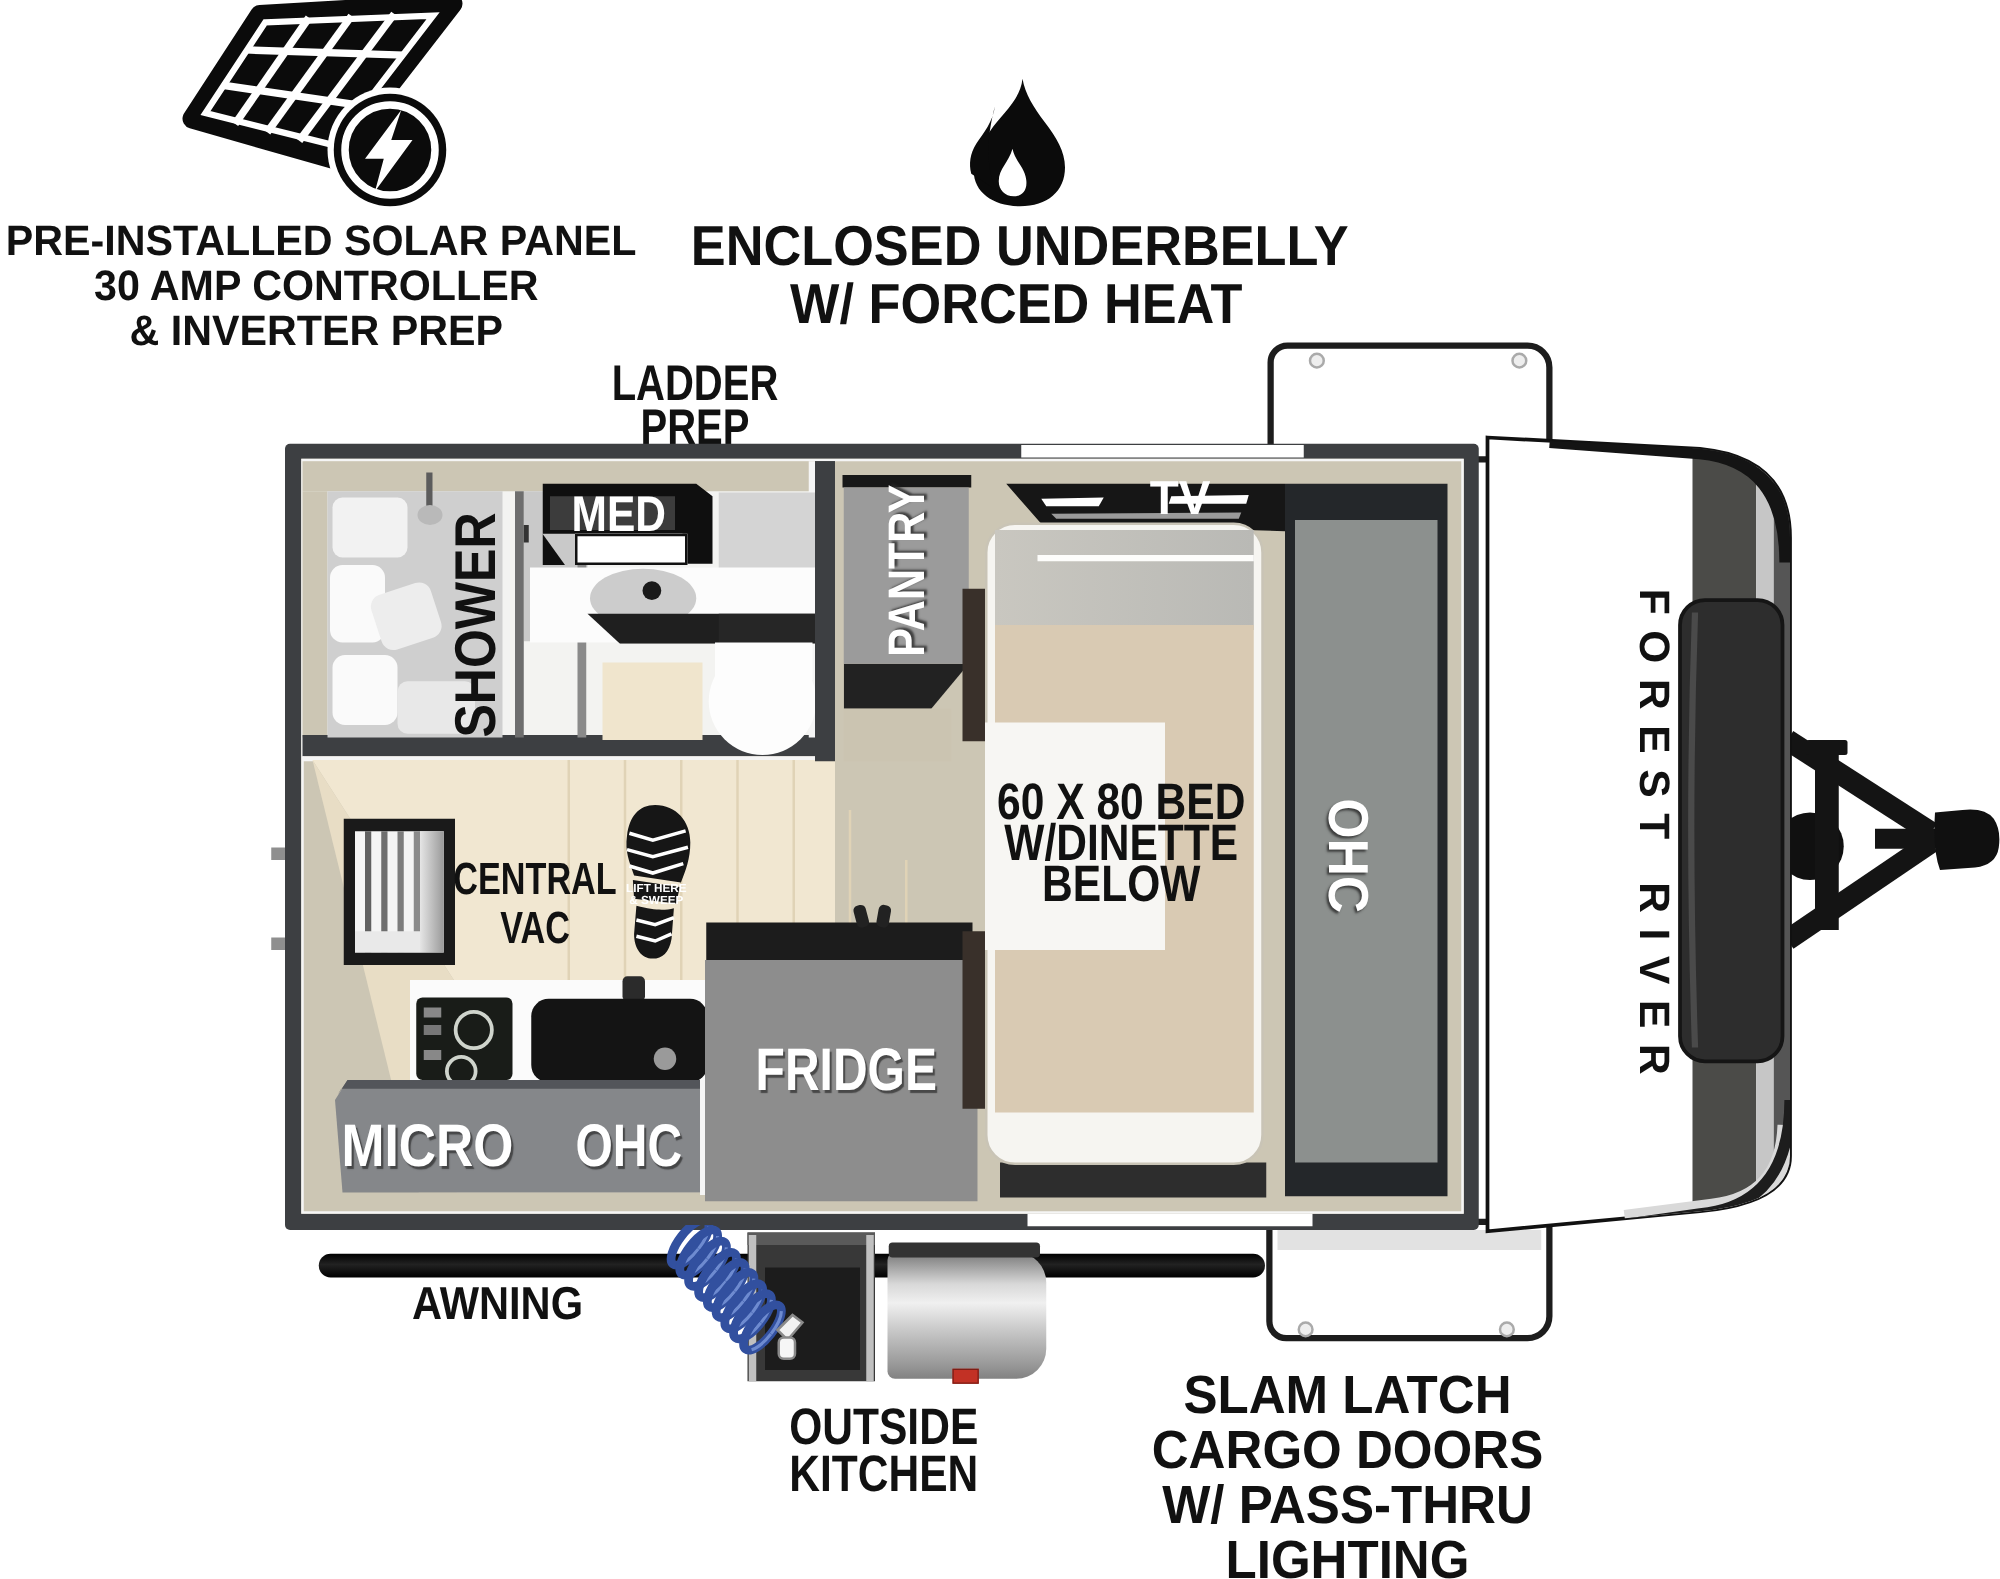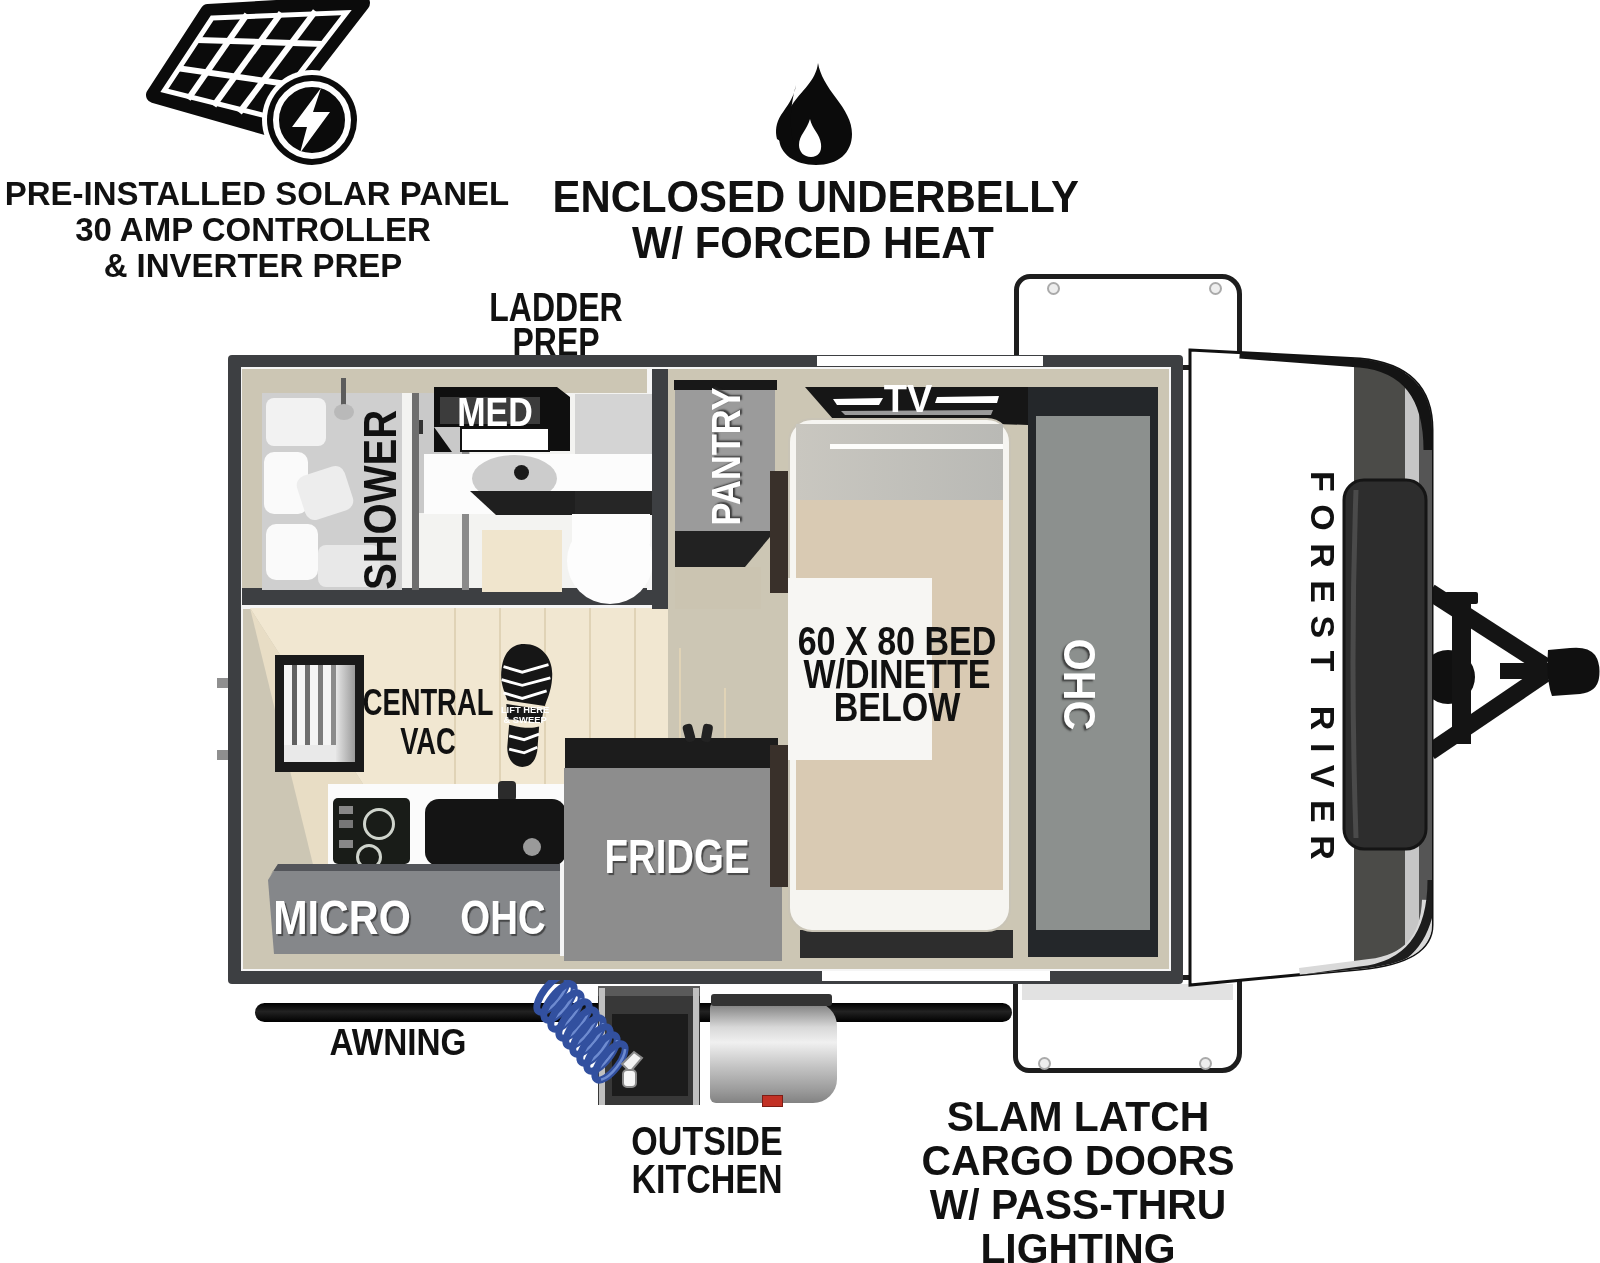--- a/index.html
+++ b/index.html
@@ -209,21 +209,21 @@
 
 <div class="abs" style="left:777px;top:472px;width:18px;height:108px;background:#b08a5f;"></div>
 
 <svg class="abs" style="left:803px;top:385px" width="225" height="42" viewBox="0 0 225 42">
   <polygon points="2,2 225,2 225,40 194,39 30,34" fill="#161616"></polygon>
   <polygon points="30,14 80,13 76,20 34,20" fill="#fff"></polygon>
   <polygon points="134,12 196,11 194,18 132,18" fill="#fff"></polygon>
   <polygon points="38,26 190,25 188,30 42,30" fill="#9a9a9a"></polygon>
 </svg>
 
-<div class="wlbl" style="left:838px;top:380px;width:140px;font-size:38px;">TV</div>
+<div class="wlbl" style="left:874px;top:380px;width:140px;font-size:38px;">TV</div>
 
 <div class="abs" style="left:770px;top:471px;width:18px;height:122px;background:#39302a;"></div>
 <div class="abs" style="left:770px;top:745px;width:18px;height:142px;background:#39302a;"></div>
 
 <div class="abs" style="left:800px;top:930px;width:213px;height:28px;background:#2d2d2d;"></div>
 
 <div class="abs" style="left:788px;top:418px;width:223px;height:514px;background:#f6f5f1;border:2px solid #c9c4b6;border-radius:24px;box-sizing:border-box;"></div>
 
 <div class="abs" style="left:796px;top:424px;width:207px;height:80px;background:linear-gradient(90deg,#c9c7c0,#b9b9b5);"></div>
 <div class="abs" style="left:796px;top:500px;width:207px;height:390px;background:#d9cab3;"></div>

